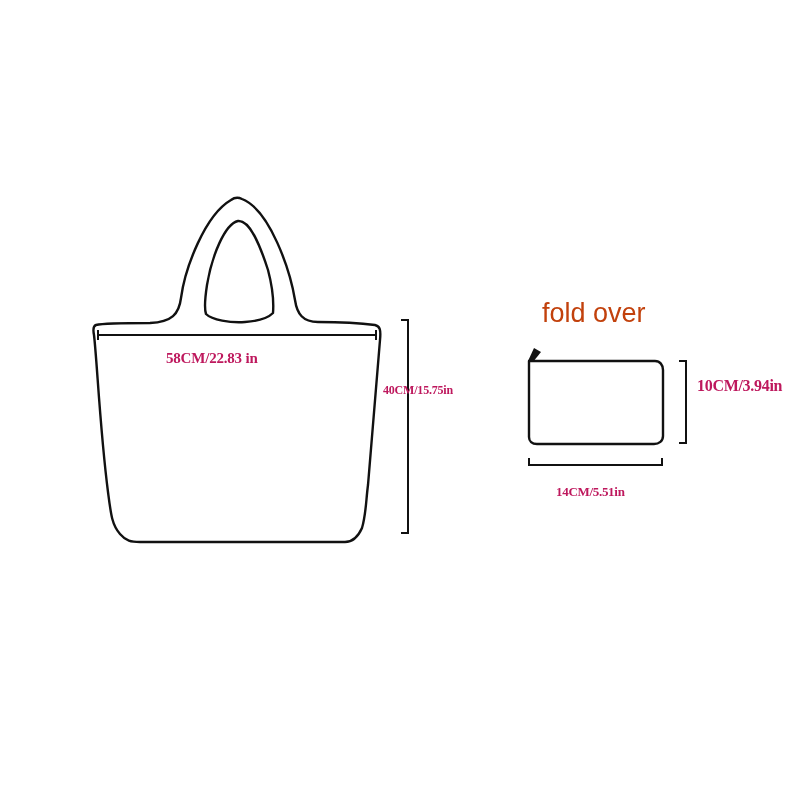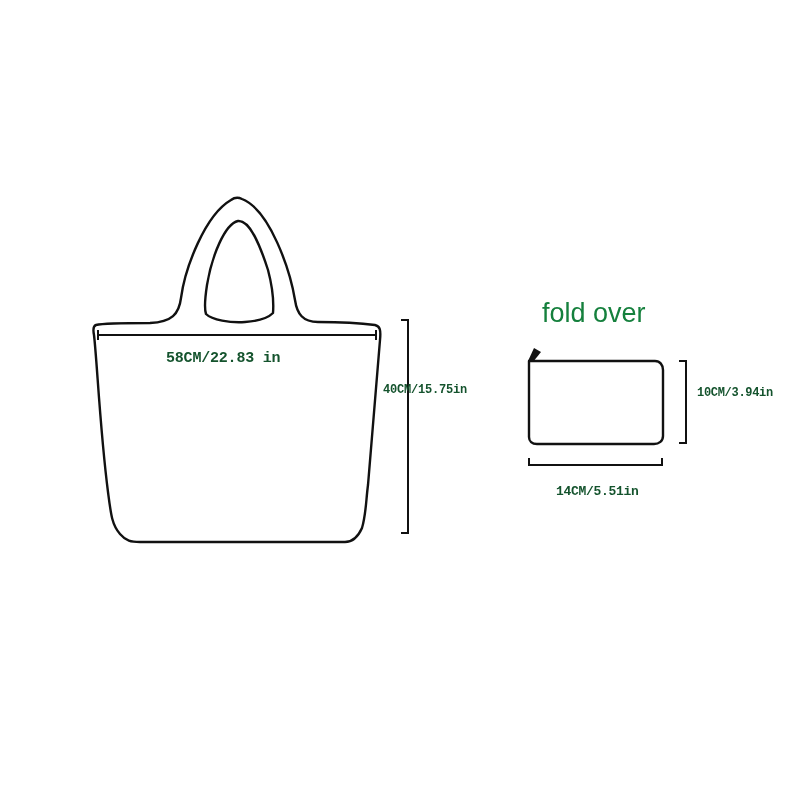--- a/index.html
+++ b/index.html
@@ -16,22 +16,22 @@
     }
     svg.drawing {
       position: absolute;
       left: 0;
       top: 0;
       width: 800px;
       height: 800px;
     }
     .label {
       position: absolute;
-      font-family: Liberation Mono, monospace;
-      color: #14532d;
+      font-family: Liberation Serif, serif;
+      color: #be185d;
       white-space: nowrap;
       line-height: 1;
     }
     .label-bold {
       font-weight: bold;
     }
     .tote-width-label {
       left: 166px;
       top: 351px;
       font-size: 15px;
@@ -41,27 +41,27 @@
       left: 383px;
       top: 384px;
       font-size: 12px;
       letter-spacing: -0.2px;
     }
     .fold-title {
       left: 542px;
       top: 300px;
       font-size: 27px;
       font-weight: normal;
-      color: #15803d;
+      color: #c2410c;
       font-family: "Liberation Sans", sans-serif;
     }
     .pouch-height-label {
       left: 697px;
-      top: 387px;
-      font-size: 12px;
+      top: 378px;
+      font-size: 16px;
       letter-spacing: -0.3px;
     }
     .pouch-width-label {
       left: 543px;
       top: 485px;
       font-size: 13px;
       letter-spacing: -0.3px;
       margin-left: 13px;
     }
   </style>

